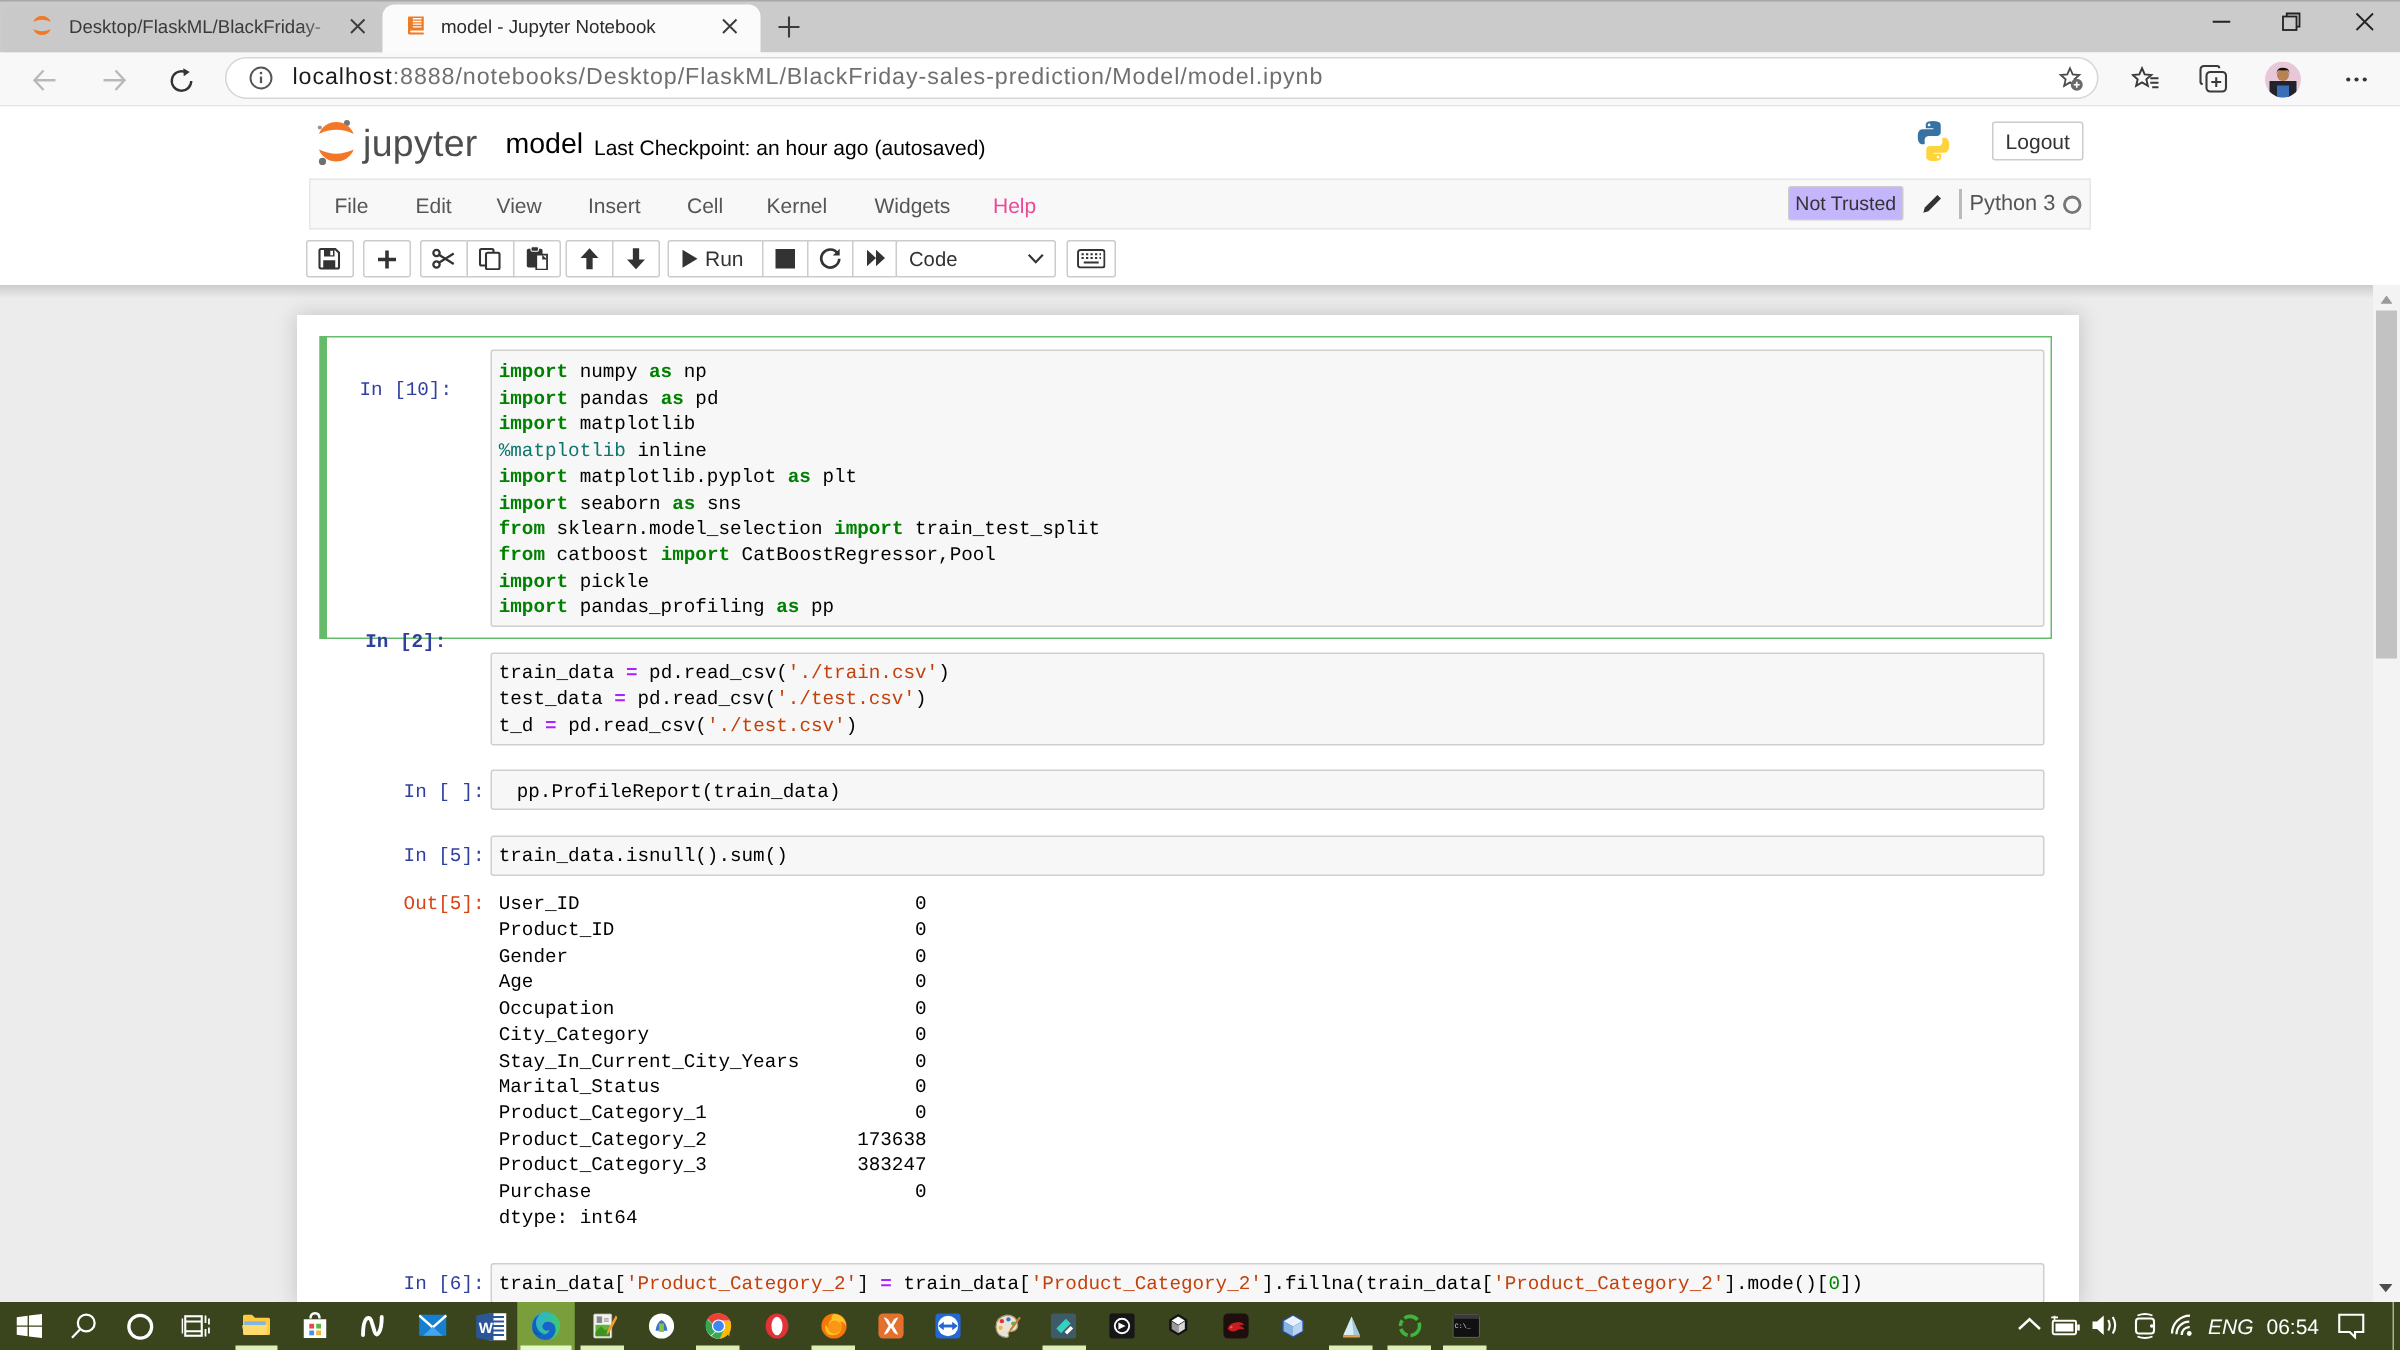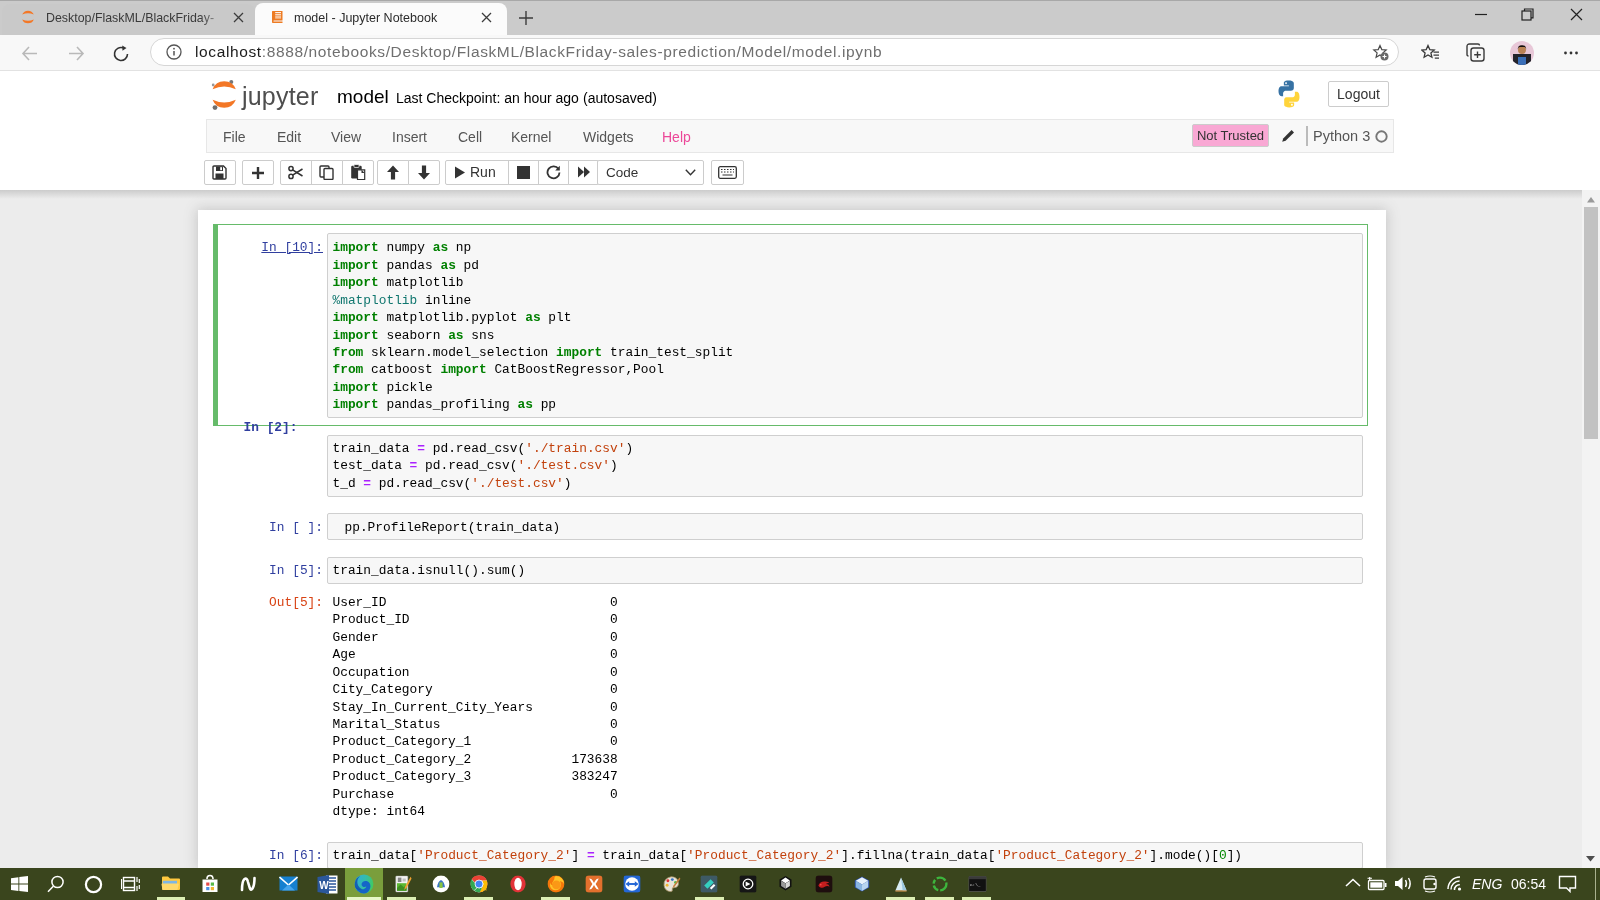--- a/index.html
+++ b/index.html
@@ -138,21 +138,21 @@
 
 <div class="abs" style="left:206px;top:119px;width:1188px;height:34px;background:#F8F8F8;border:1px solid #E7E7E7;"></div>
 <div class="abs" style="left:223px;top:129px;font-size:14px;color:#555;">File</div>
 <div class="abs" style="left:277px;top:129px;font-size:14px;color:#555;">Edit</div>
 <div class="abs" style="left:331px;top:129px;font-size:14px;color:#555;">View</div>
 <div class="abs" style="left:392px;top:129px;font-size:14px;color:#555;">Insert</div>
 <div class="abs" style="left:458px;top:129px;font-size:14px;color:#555;">Cell</div>
 <div class="abs" style="left:511px;top:129px;font-size:14px;color:#555;">Kernel</div>
 <div class="abs" style="left:583px;top:129px;font-size:14px;color:#555;">Widgets</div>
 <div class="abs" style="left:662px;top:129px;font-size:14px;color:#ec4899;">Help</div>
-<div class="abs" style="left:1192px;top:124px;width:77px;height:23px;border:1px solid #CCCCCC;border-radius:2px;background:#f9a8d4;font-size:13px;color:#333;text-align:center;line-height:21px;">Not Trusted</div>
+<div class="abs" style="left:1192px;top:124px;width:77px;height:23px;border:1px solid #CCCCCC;border-radius:2px;background:#c4b5fd;font-size:13px;color:#333;text-align:center;line-height:21px;">Not Trusted</div>
 <svg class="abs" style="left:1281px;top:129px;" width="14" height="14" viewBox="0 0 14 14">
   <path d="M10.6 1.0 L13.0 3.4 L4.6 11.8 L1.2 12.8 L2.2 9.4 Z" fill="#333"></path>
 </svg>
 <div class="abs" style="left:1306px;top:126px;width:2px;height:20px;background:#BBB;"></div>
 <div class="abs" style="left:1313px;top:128px;font-size:14.5px;color:#555;">Python 3</div>
 <svg class="abs" style="left:1375px;top:130px;" width="13" height="13" viewBox="0 0 13 13">
     <circle cx="6.5" cy="6.5" r="5.2" fill="none" stroke="#777" stroke-width="1.9"></circle>
   </svg>
 
 <div class="tbtn" style="left:204px;width:32px;"></div>
@@ -230,21 +230,21 @@
   </svg>
 <svg class="abs" style="left:1586px;top:856px;" width="9" height="5.5" viewBox="0 0 9 5.5">
     <path d="M4.5 5.5 L9 0 L0 0 Z" fill="#4D4D4D"></path>
   </svg>
 <div class="abs" style="left:1584px;top:207px;width:14px;height:232px;background:#C2C2C2;"></div>
 
 <div class="abs" style="left:198px;top:210px;width:1188px;height:658px;background:#fff;box-shadow:0 0 12px 1px rgba(87,87,87,0.25);"></div>
 
 <div class="abs" style="left:213px;top:224px;width:1155px;height:202px;border:1px solid #66BB6A;background:#fff;"></div>
 <div class="abs" style="left:213px;top:224px;width:5px;height:202px;background:#66BB6A;"></div>
-<div class="abs mono inprompt" style="left:218px;top:239px;width:105px;text-align:right;text-decoration:underline;">In [10]:</div>
+<div class="abs mono inprompt" style="left:218px;top:251px;width:105px;text-align:center;">In [10]:</div>
 <div class="abs inputarea" style="left:327px;top:233px;width:1036px;height:185px;"></div>
 <div class="abs mono" style="left:332.5px;top:239.3px;"><span class="kw">import</span> numpy <span class="kw">as</span> np
 <span class="kw">import</span> pandas <span class="kw">as</span> pd
 <span class="kw">import</span> matplotlib
 <span class="mg">%matplotlib</span> inline
 <span class="kw">import</span> matplotlib.pyplot <span class="kw">as</span> plt
 <span class="kw">import</span> seaborn <span class="kw">as</span> sns
 <span class="kw">from</span> sklearn.model_selection <span class="kw">import</span> train_test_split
 <span class="kw">from</span> catboost <span class="kw">import</span> CatBoostRegressor,Pool
 <span class="kw">import</span> pickle

